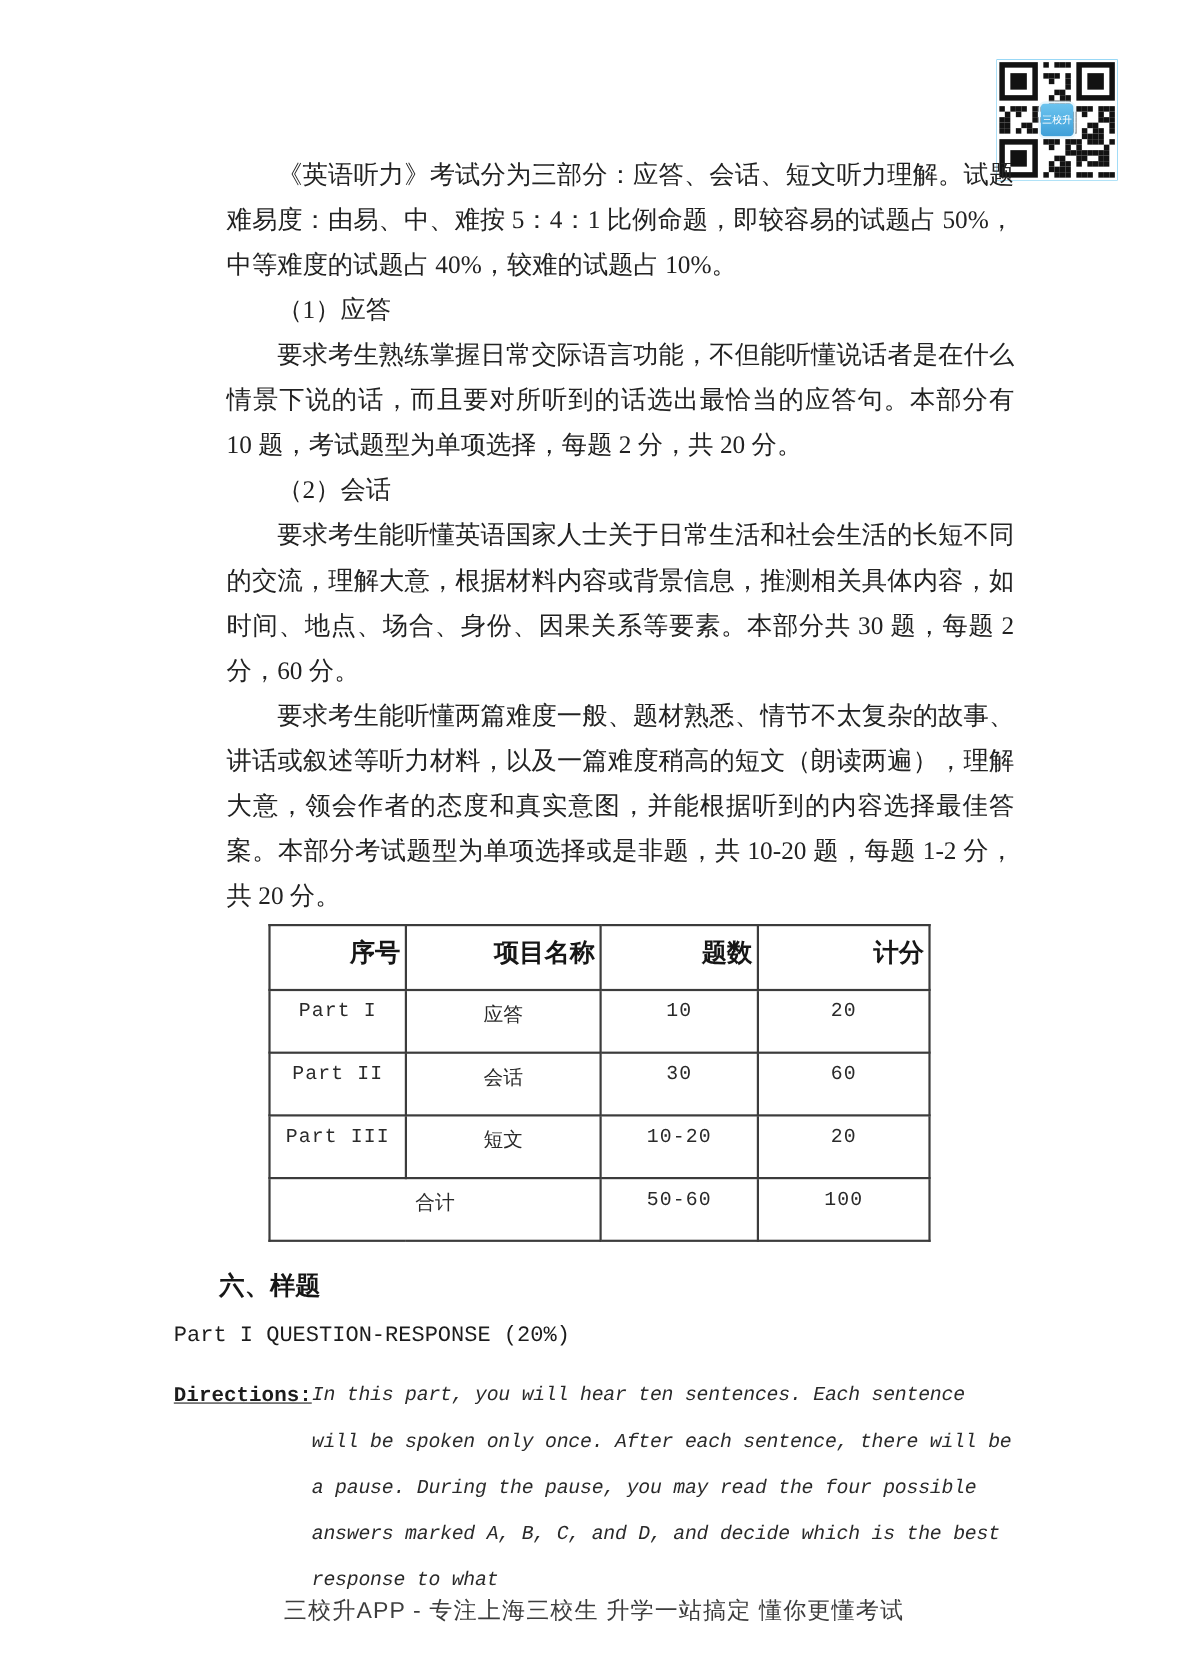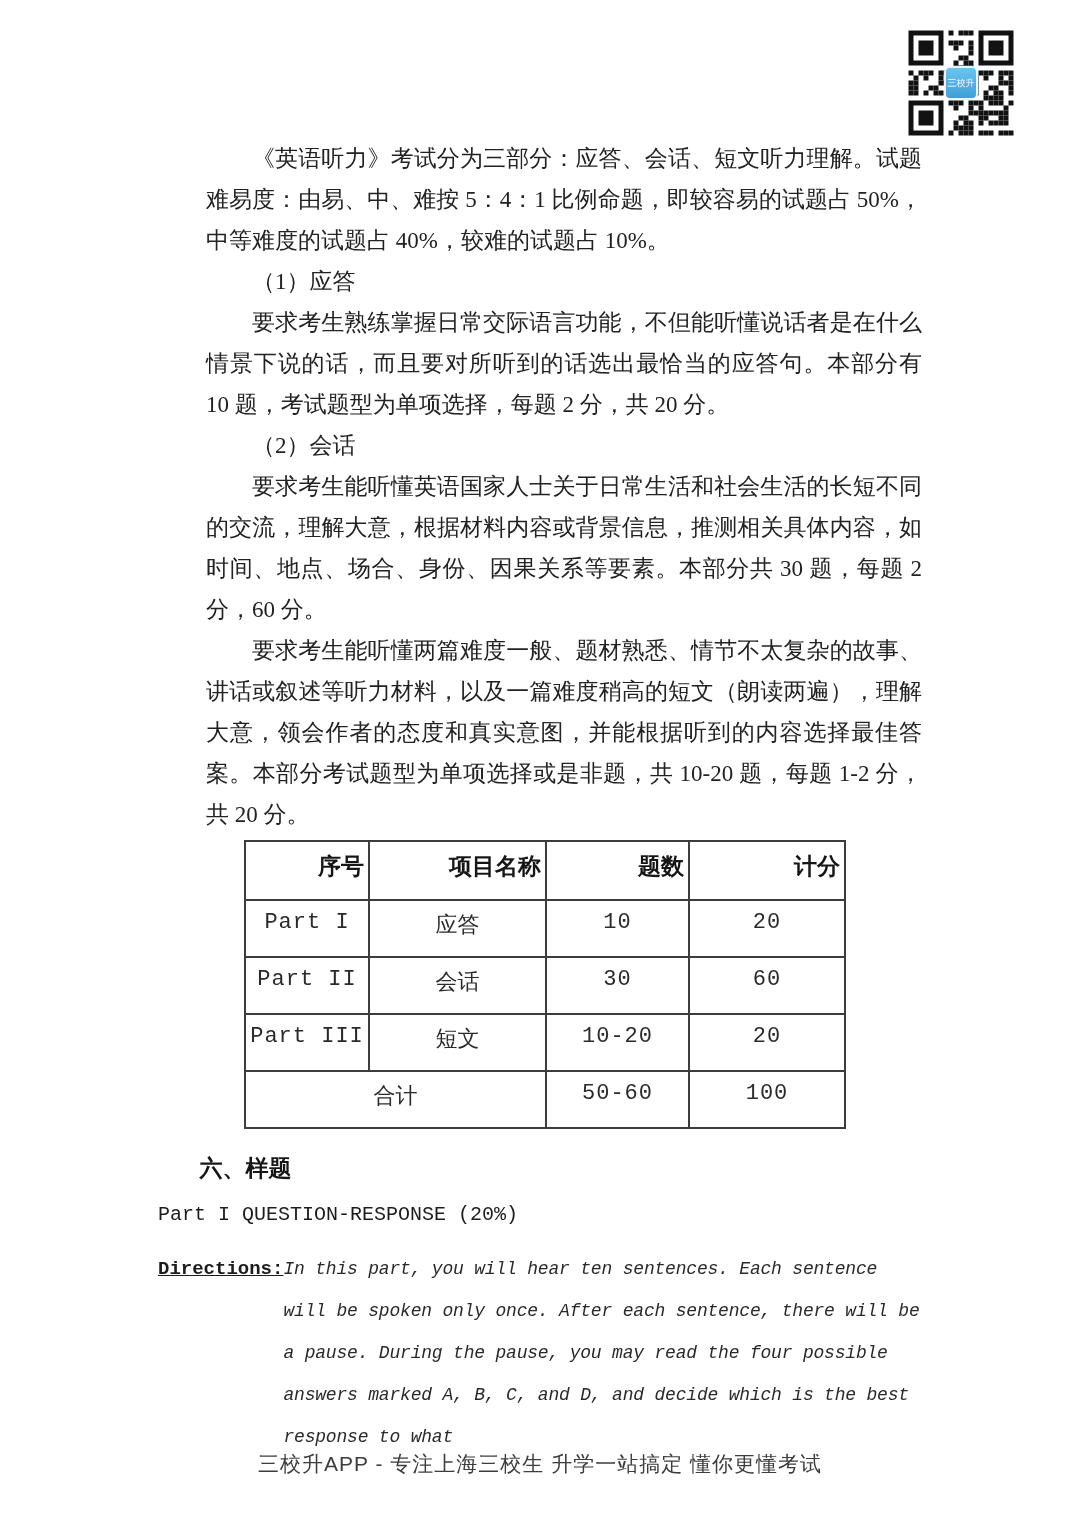--- a/index.html
+++ b/index.html
@@ -6,21 +6,21 @@
   .page{
     position:relative;
     width:1080px;height:1527px;
     background:#ffffff;
     overflow:hidden;
     font-family:"Liberation Serif","DejaVu Serif",serif;
     color:#1f1f1f;
   }
   
   .qr{
-    position:absolute;top:28px;right:64px;
+    position:absolute;top:54px;right:64px;
     width:110px;height:110px;background:#0ea5e9;
   }
   .qr svg{display:block;}
   .qr-logo{
     position:absolute;left:50%;top:50%;
     width:34px;height:34px;margin:-17px 0 0 -17px;
     background:linear-gradient(180deg,#6cc4ef,#3f9fd8);
     border:2px solid #e8f6fd;border-radius:6px;
     display:flex;align-items:center;justify-content:center;
     box-sizing:border-box;
@@ -50,21 +50,21 @@
     border:2px solid #3c3c3c;
     text-align:center;vertical-align:top;
     box-sizing:border-box;
     padding:9px 4px 0 4px;
   }
   table.exam th{
     height:59px;
     font-family:"Liberation Sans","DejaVu Sans",sans-serif;
     font-weight:bold;font-size:23px;color:#161616;text-align:right;
   }
-  table.exam td{height:57px;font-size:22px;color:#2a2a2a;}
+  table.exam td{height:57px;font-size:18px;color:#2a2a2a;}
   td.lat{font-family:"Liberation Mono","DejaVu Sans Mono",monospace;font-size:21px;letter-spacing:1px;}
   td.cjk{font-family:"Liberation Serif","DejaVu Serif",serif;}
   col.c0{width:124px;} col.c1{width:177px;} col.c2{width:143px;} col.c3{width:156px;}
   
   .section-heading{
     margin:23px 0 0 0;
     text-indent:1.8em;
     font-family:"Liberation Sans","DejaVu Sans",sans-serif;
     font-weight:bold;font-size:23px;color:#161616;line-height:32px;
   }

